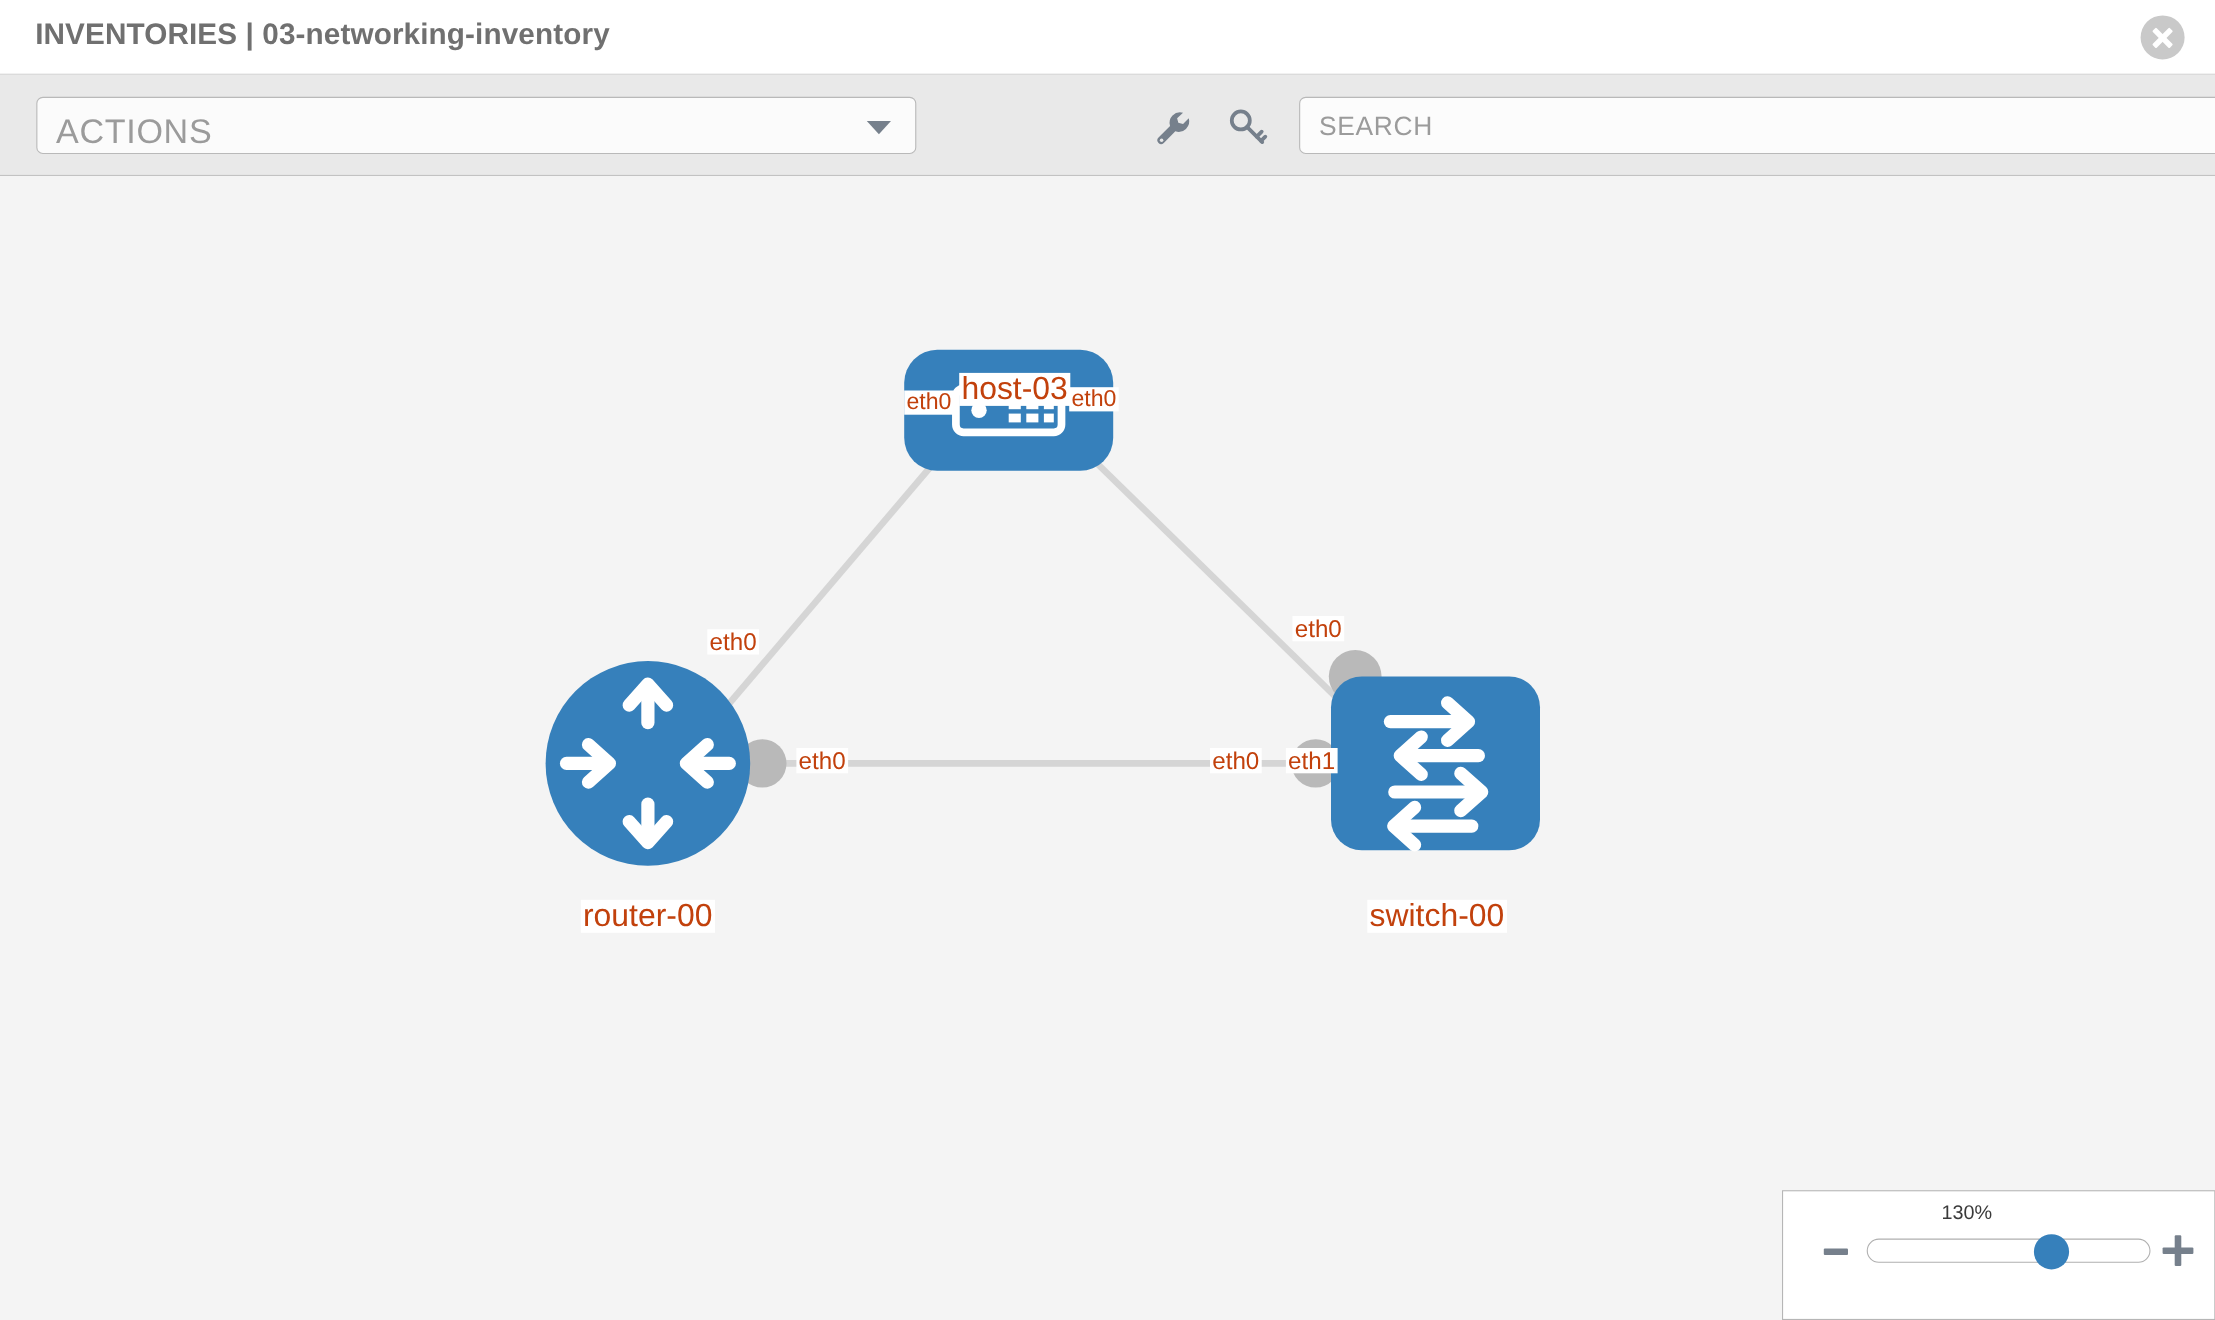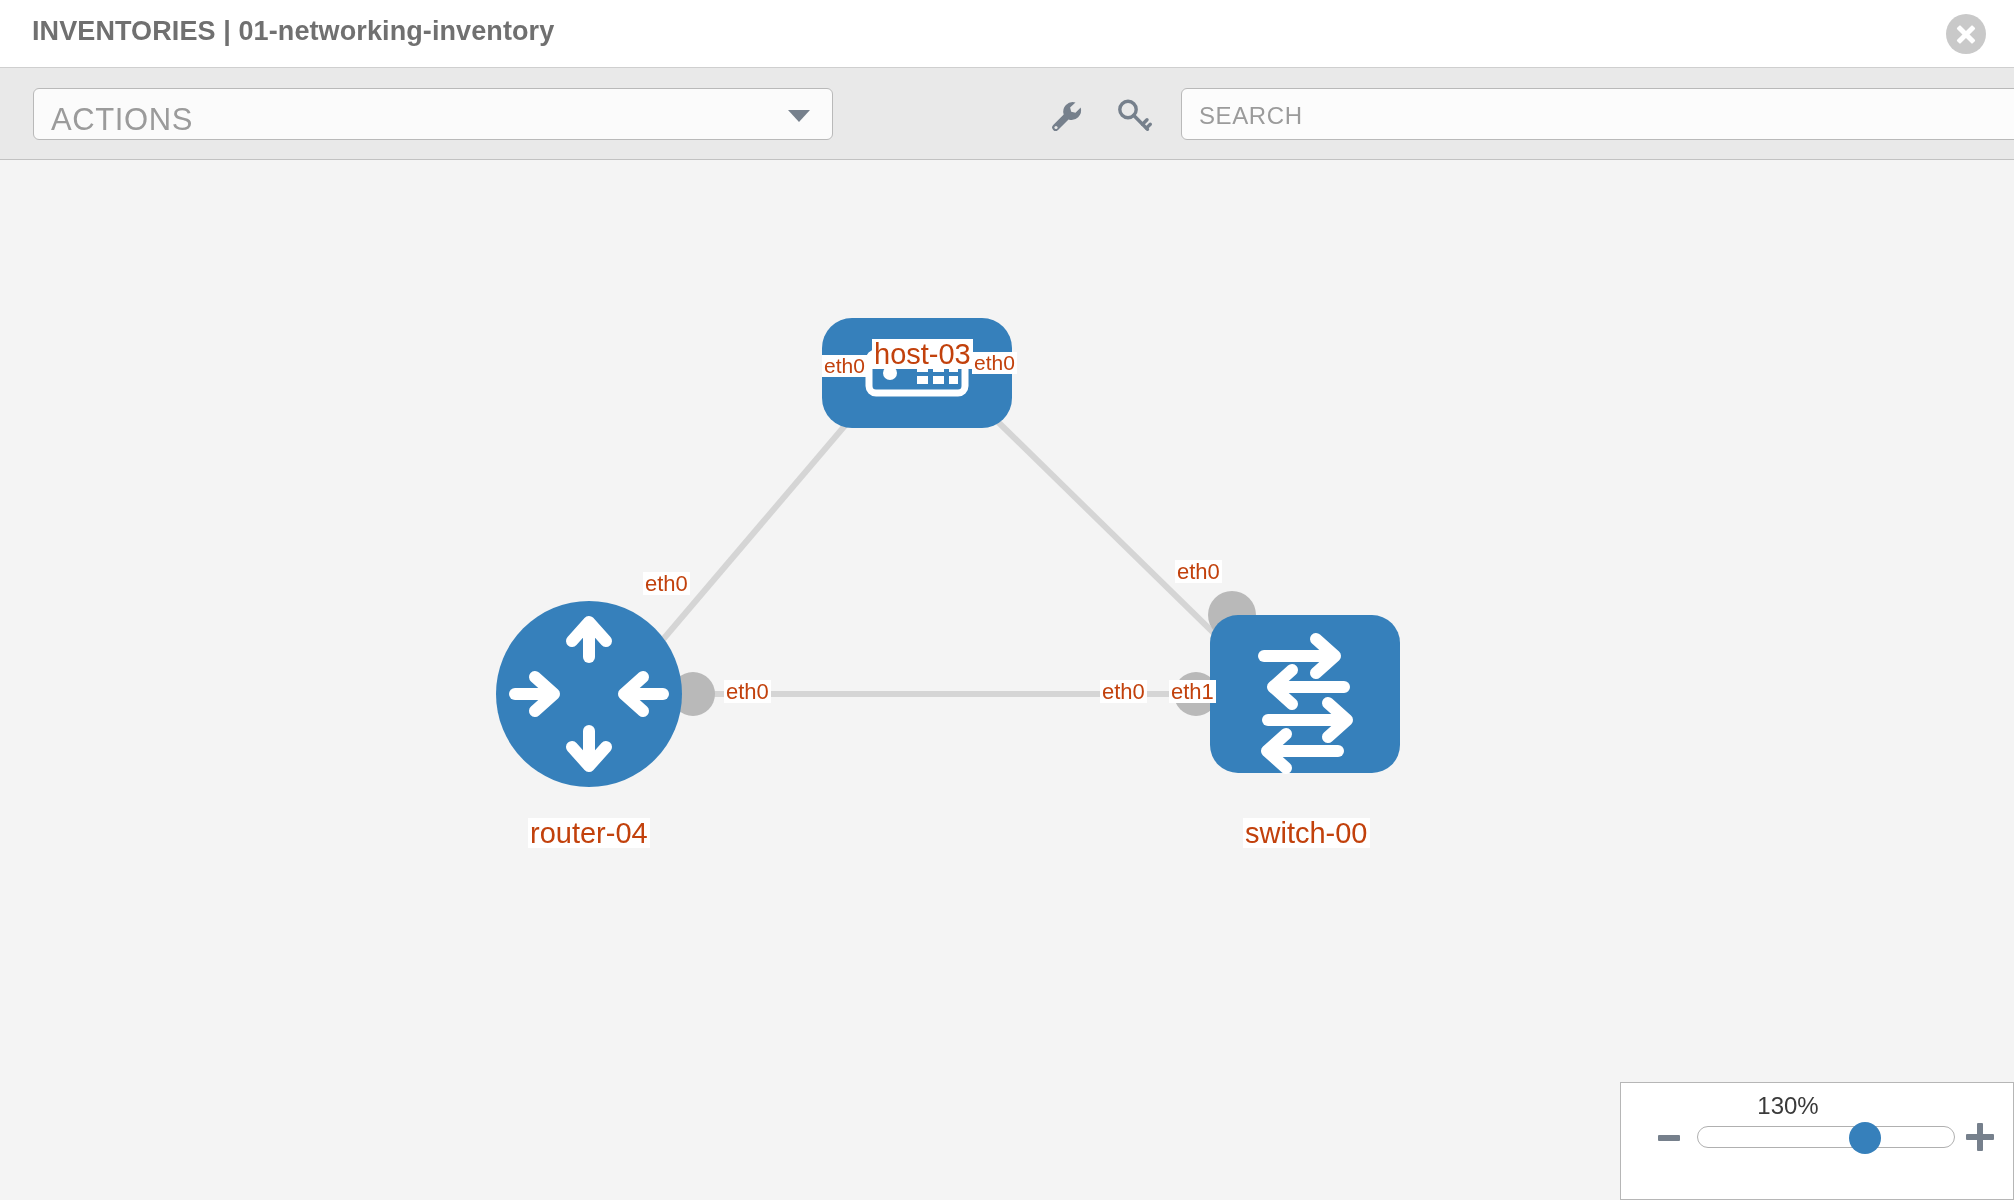--- a/index.html
+++ b/index.html
@@ -169,21 +169,21 @@
     background: #ffffff;
     border: 1px solid #b6b6b6;
     box-sizing: border-box;
   }
   .zoom-pct {
     position: absolute;
     top: 9px;
     left: 0;
     width: 334px;
     text-align: center;
-    font-size: 24px;
+    font-size: 18px;
     color: #3a3a3a;
   }
   .zoom-minus, .zoom-plus {
     position: absolute;
     cursor: pointer;
     color: #76808c;
   }
   .zoom-minus {
     left: 37px; top: 52px;
     width: 22px; height: 6px;
@@ -220,21 +220,21 @@
     background: #3680bb;
     cursor: pointer;
   }
 </style>
 </head>
 <body>
 
 <div id="app">
 
   <div class="header">
-    <div class="header-title">INVENTORIES | 01-networking-inventory</div>
+    <div class="header-title">INVENTORIES | 03-networking-inventory</div>
     <div class="close-btn">
       <div class="x1"></div>
       <div class="x2"></div>
     </div>
   </div>
 
   <div class="toolbar">
 
     <div class="actions-select">
       <div class="label">ACTIONS</div>
@@ -337,21 +337,21 @@
     <div class="nlabel port" style="left:972px; top:192px;">eth0</div>
 
     <div class="nlabel link" style="left:643px; top:412px;">eth0</div>
     <div class="nlabel link" style="left:1175px; top:400px;">eth0</div>
 
     <div class="nlabel link" style="left:724px; top:520px;">eth0</div>
 
     <div class="nlabel link" style="left:1100px; top:520px;">eth0</div>
     <div class="nlabel link" style="left:1121px; top:520px;margin-left:48px;">eth1</div>
 
-    <div class="nlabel node" style="left:528px; top:658px;">router-04</div>
+    <div class="nlabel node" style="left:528px; top:658px;">router-00</div>
     <div class="nlabel node" style="left:1243px; top:658px;">switch-00</div>
   </div>
 
   <div class="zoom-panel">
     <div class="zoom-pct">130%</div>
     <div class="zoom-minus"></div>
     <div class="zoom-track"></div>
     <div class="zoom-thumb"></div>
     <div class="zoom-plus">
       <div class="pv"></div>

